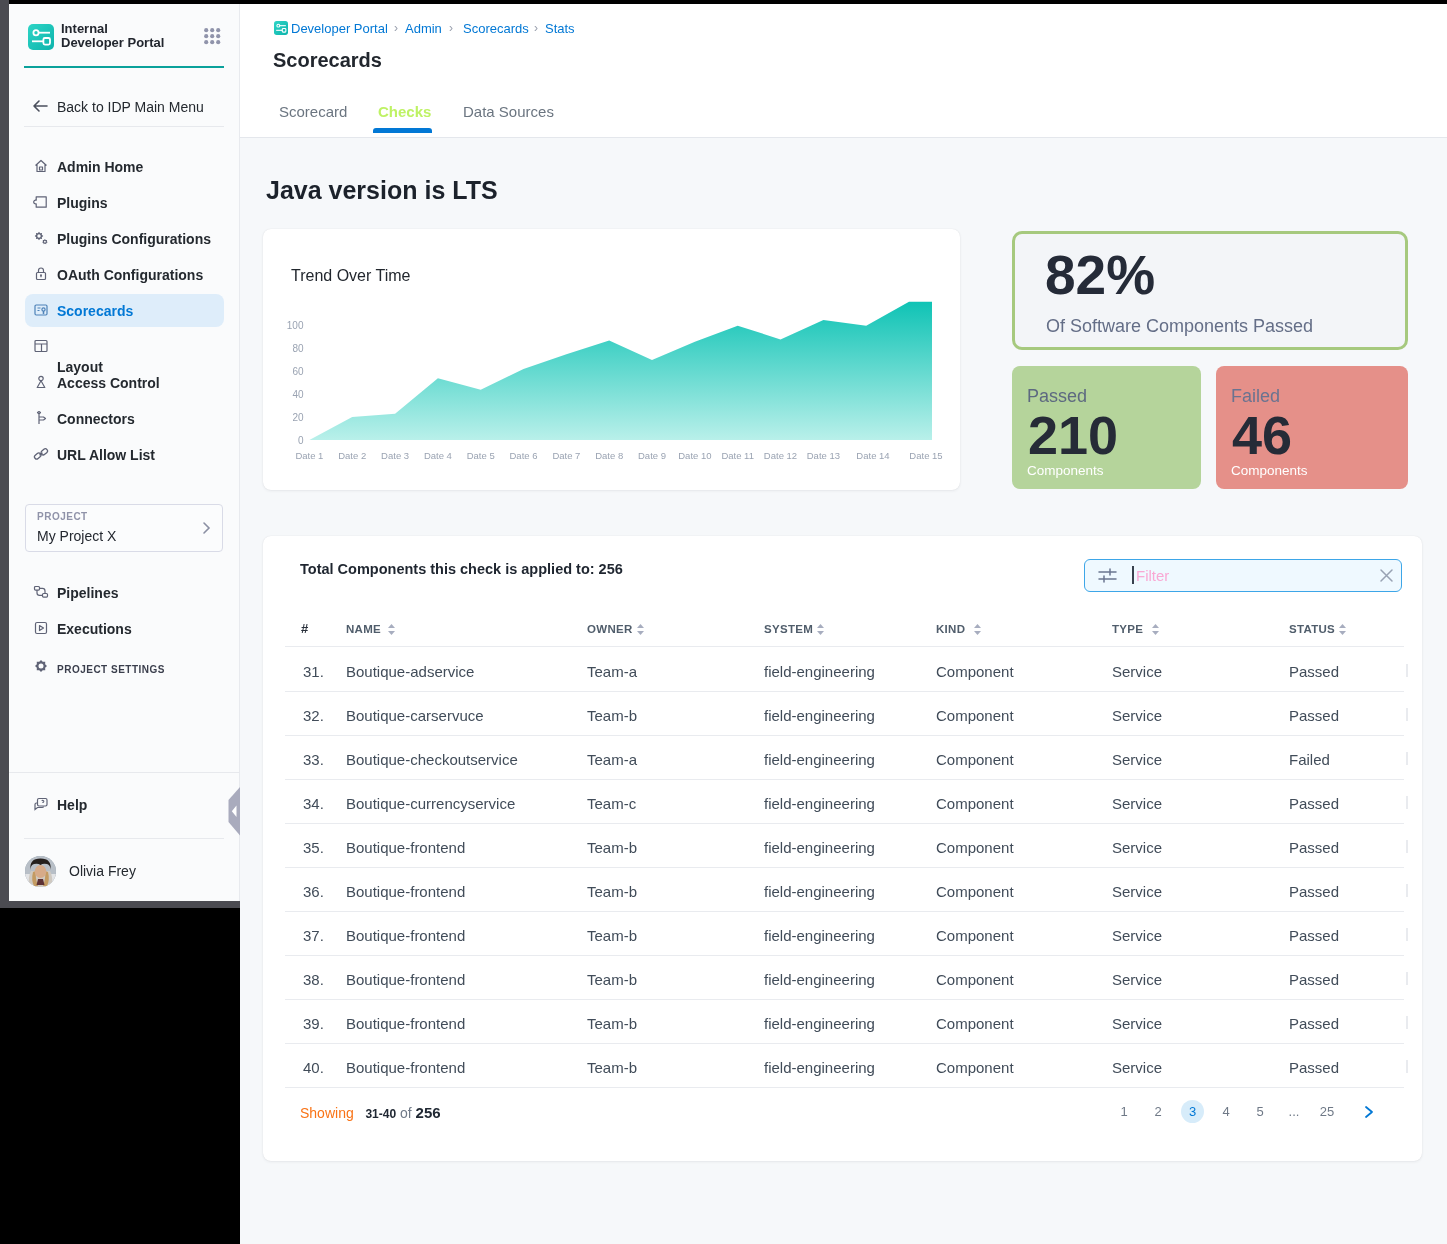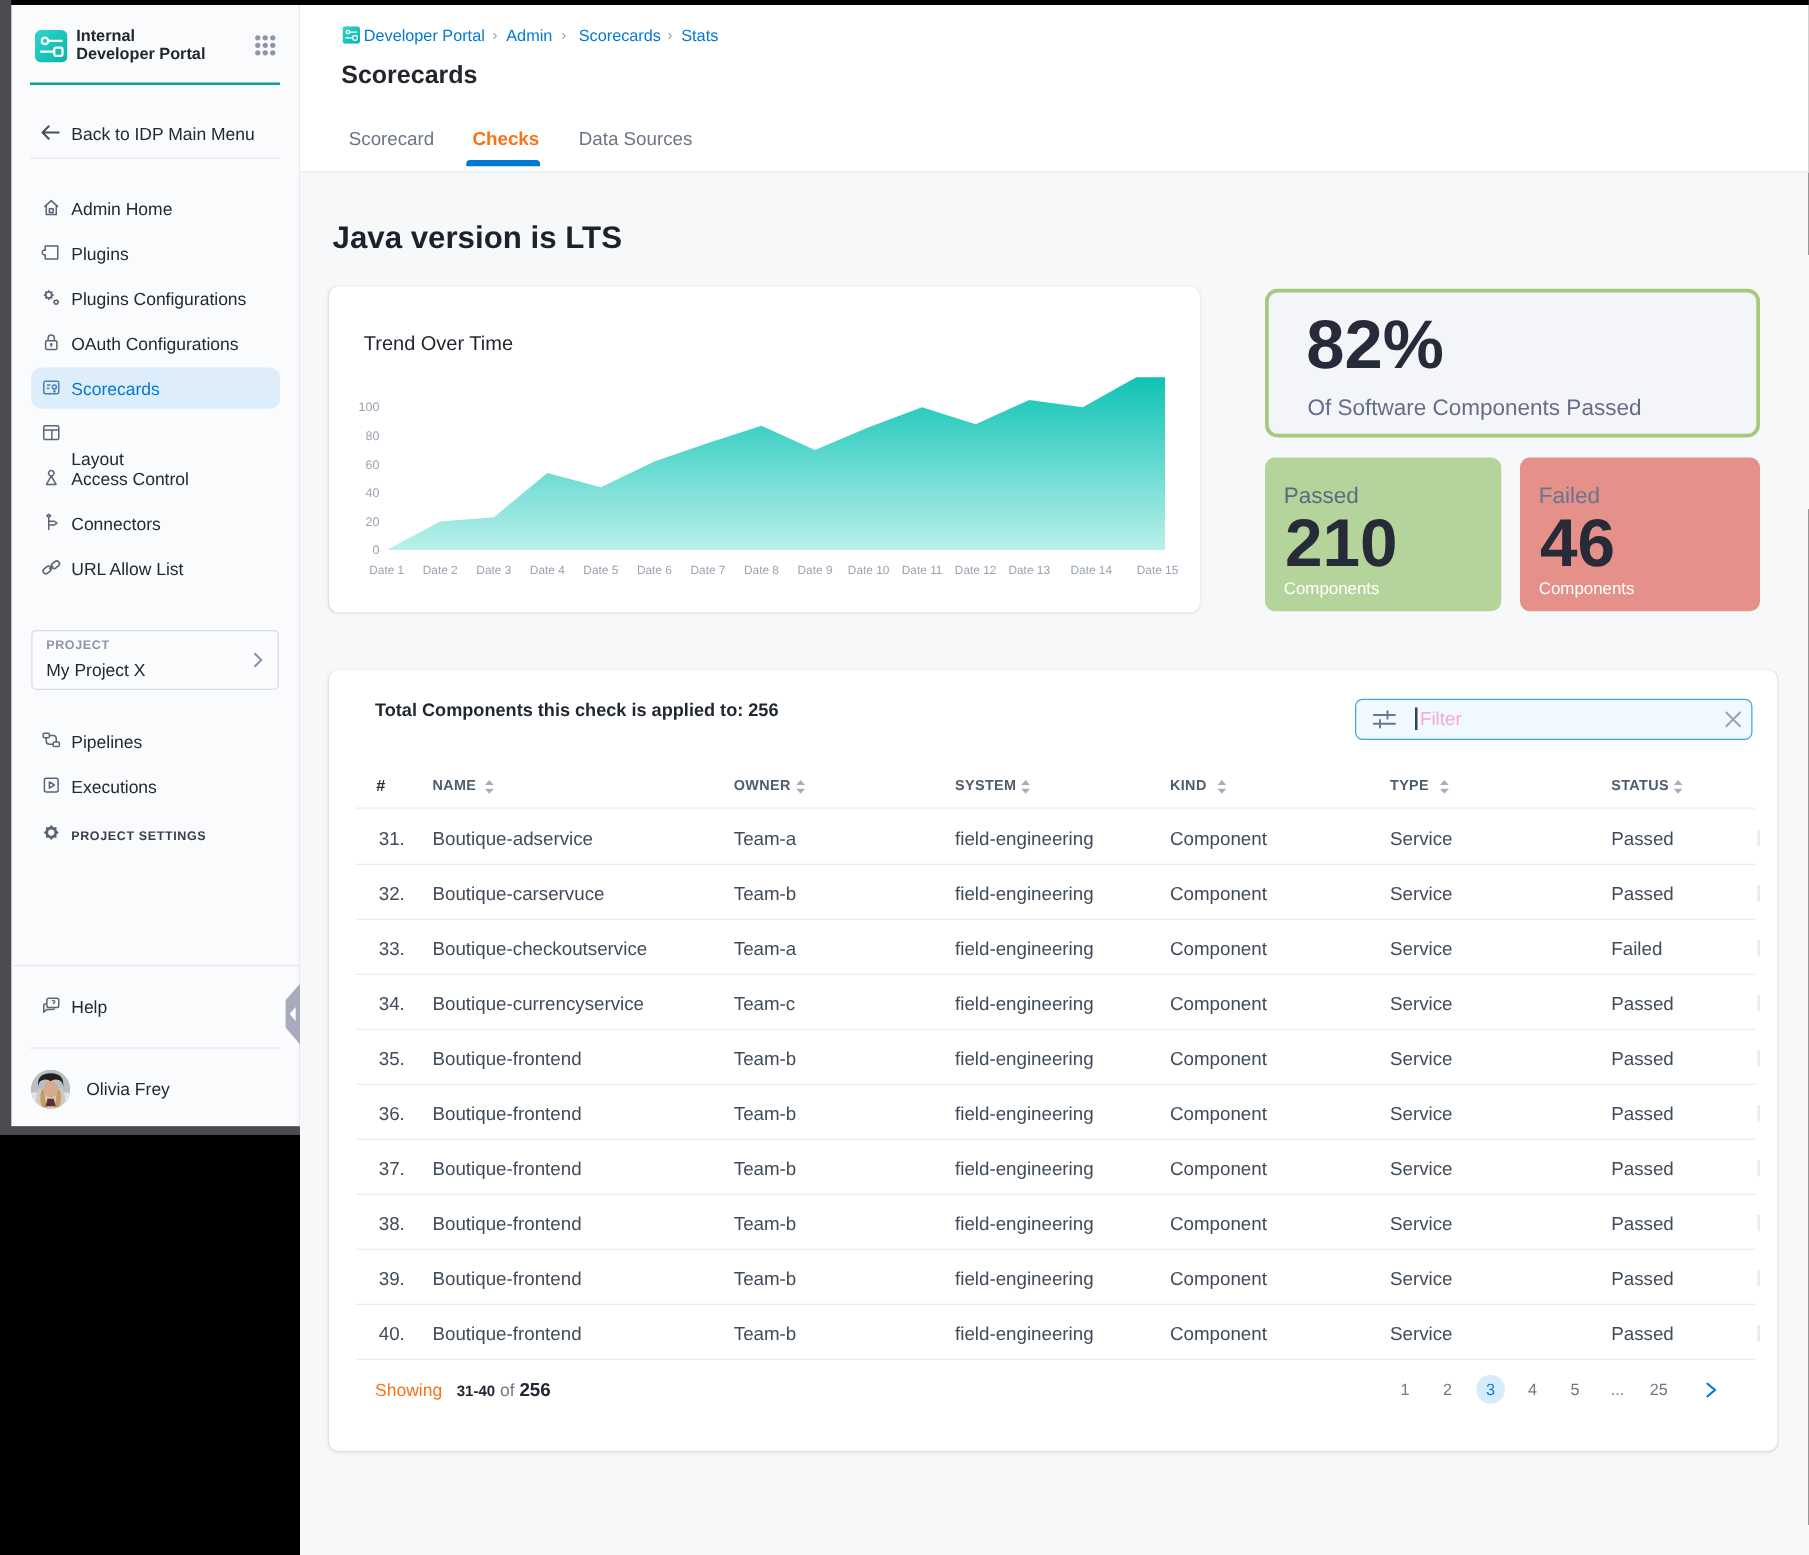--- a/index.html
+++ b/index.html
@@ -9,21 +9,21 @@
 .abs { position:absolute; }
 
 
 #edge { left:0; top:4; width:9px; height:903px; background:#4b4b51; }
 #sidebar { left:9px; top:4px; width:231px; height:897px; background:#fafbfc; border-right:1px solid #e8eaee; }
 .sbtext { color:#24292f; font-size:14px; }
 #logoTitle { left:61px; top:22px; font-size:13px; font-weight:bold; line-height:14px; color:#22262e; }
 #tealline { left:24px; top:66px; width:200px; height:2px; background:#0aa19b; }
 #backrow { left:57px; top:99px; }
 #divider1 { left:24px; top:126px; width:200px; height:1px; background:#e7e9ed; }
-.mi { left:57px; height:17px; line-height:17px; }
+.mi { left:57px; height:17px; line-height:17px;font-weight:bold; }
 .mic { left:33px; width:16px; height:16px; }
 #selpill { left:25px; top:294px; width:199px; height:33px; background:#deedfa; border-radius:8px; }
 #projcard { left:25px; top:504px; width:198px; height:48px; background:#fbfcfd; border:1px solid #d9dbe7; border-radius:4px; }
 #projlabel { left:37px; top:511px; font-size:10px; color:#9093a9; letter-spacing:.5px; font-weight:bold; }
 #projname { left:37px; top:528px; font-size:14px; color:#23272f; }
 #divider2 { left:9px; top:772px; width:231px; height:1px; background:#e7e9ed; }
 #divider3 { left:24px; top:838px; width:200px; height:1px; background:#e7e9ed; }
 #avatar { left:25px; top:856px; width:31px; height:31px; border-radius:50%; overflow:hidden; background:#8a9aa8; }
 #handle { left:226px; top:787px; width:14px; height:49px; }
 
@@ -234,21 +234,21 @@
   </svg>
   <div class="abs crumb" style="left:291px;top:21px">Developer Portal</div>
   <div class="abs crumbsep" style="left:394px;top:21px">›</div>
   <div class="abs crumb" style="left:405px;top:21px">Admin</div>
   <div class="abs crumbsep" style="left:449px;top:21px">›</div>
   <div class="abs crumb" style="left:463px;top:21px">Scorecards</div>
   <div class="abs crumbsep" style="left:534px;top:21px">›</div>
   <div class="abs crumb" style="left:545px;top:21px">Stats</div>
   <div class="abs" id="pagetitle">Scorecards</div>
   <div class="abs tab" style="left:279px;top:103px">Scorecard</div>
-  <div class="abs tab" style="left:378px;top:103px;color:#f97316;font-weight:bold">Checks</div>
+  <div class="abs tab" style="left:378px;top:103px;color:#bef264;font-weight:bold">Checks</div>
   <div class="abs tab" style="left:463px;top:103px">Data Sources</div>
   <div class="abs" id="tabline"></div>
 
   <div class="abs" id="h1">Java version is LTS</div>
 
   <div class="abs card" id="chartcard"></div>
   <div class="abs" id="charttitle">Trend Over Time</div>
   <svg class="abs" style="left:263px;top:229px" width="697" height="261" viewBox="0 0 697 261">
     <defs>
         <linearGradient id="area" x1="0" y1="0" x2="0" y2="1">

